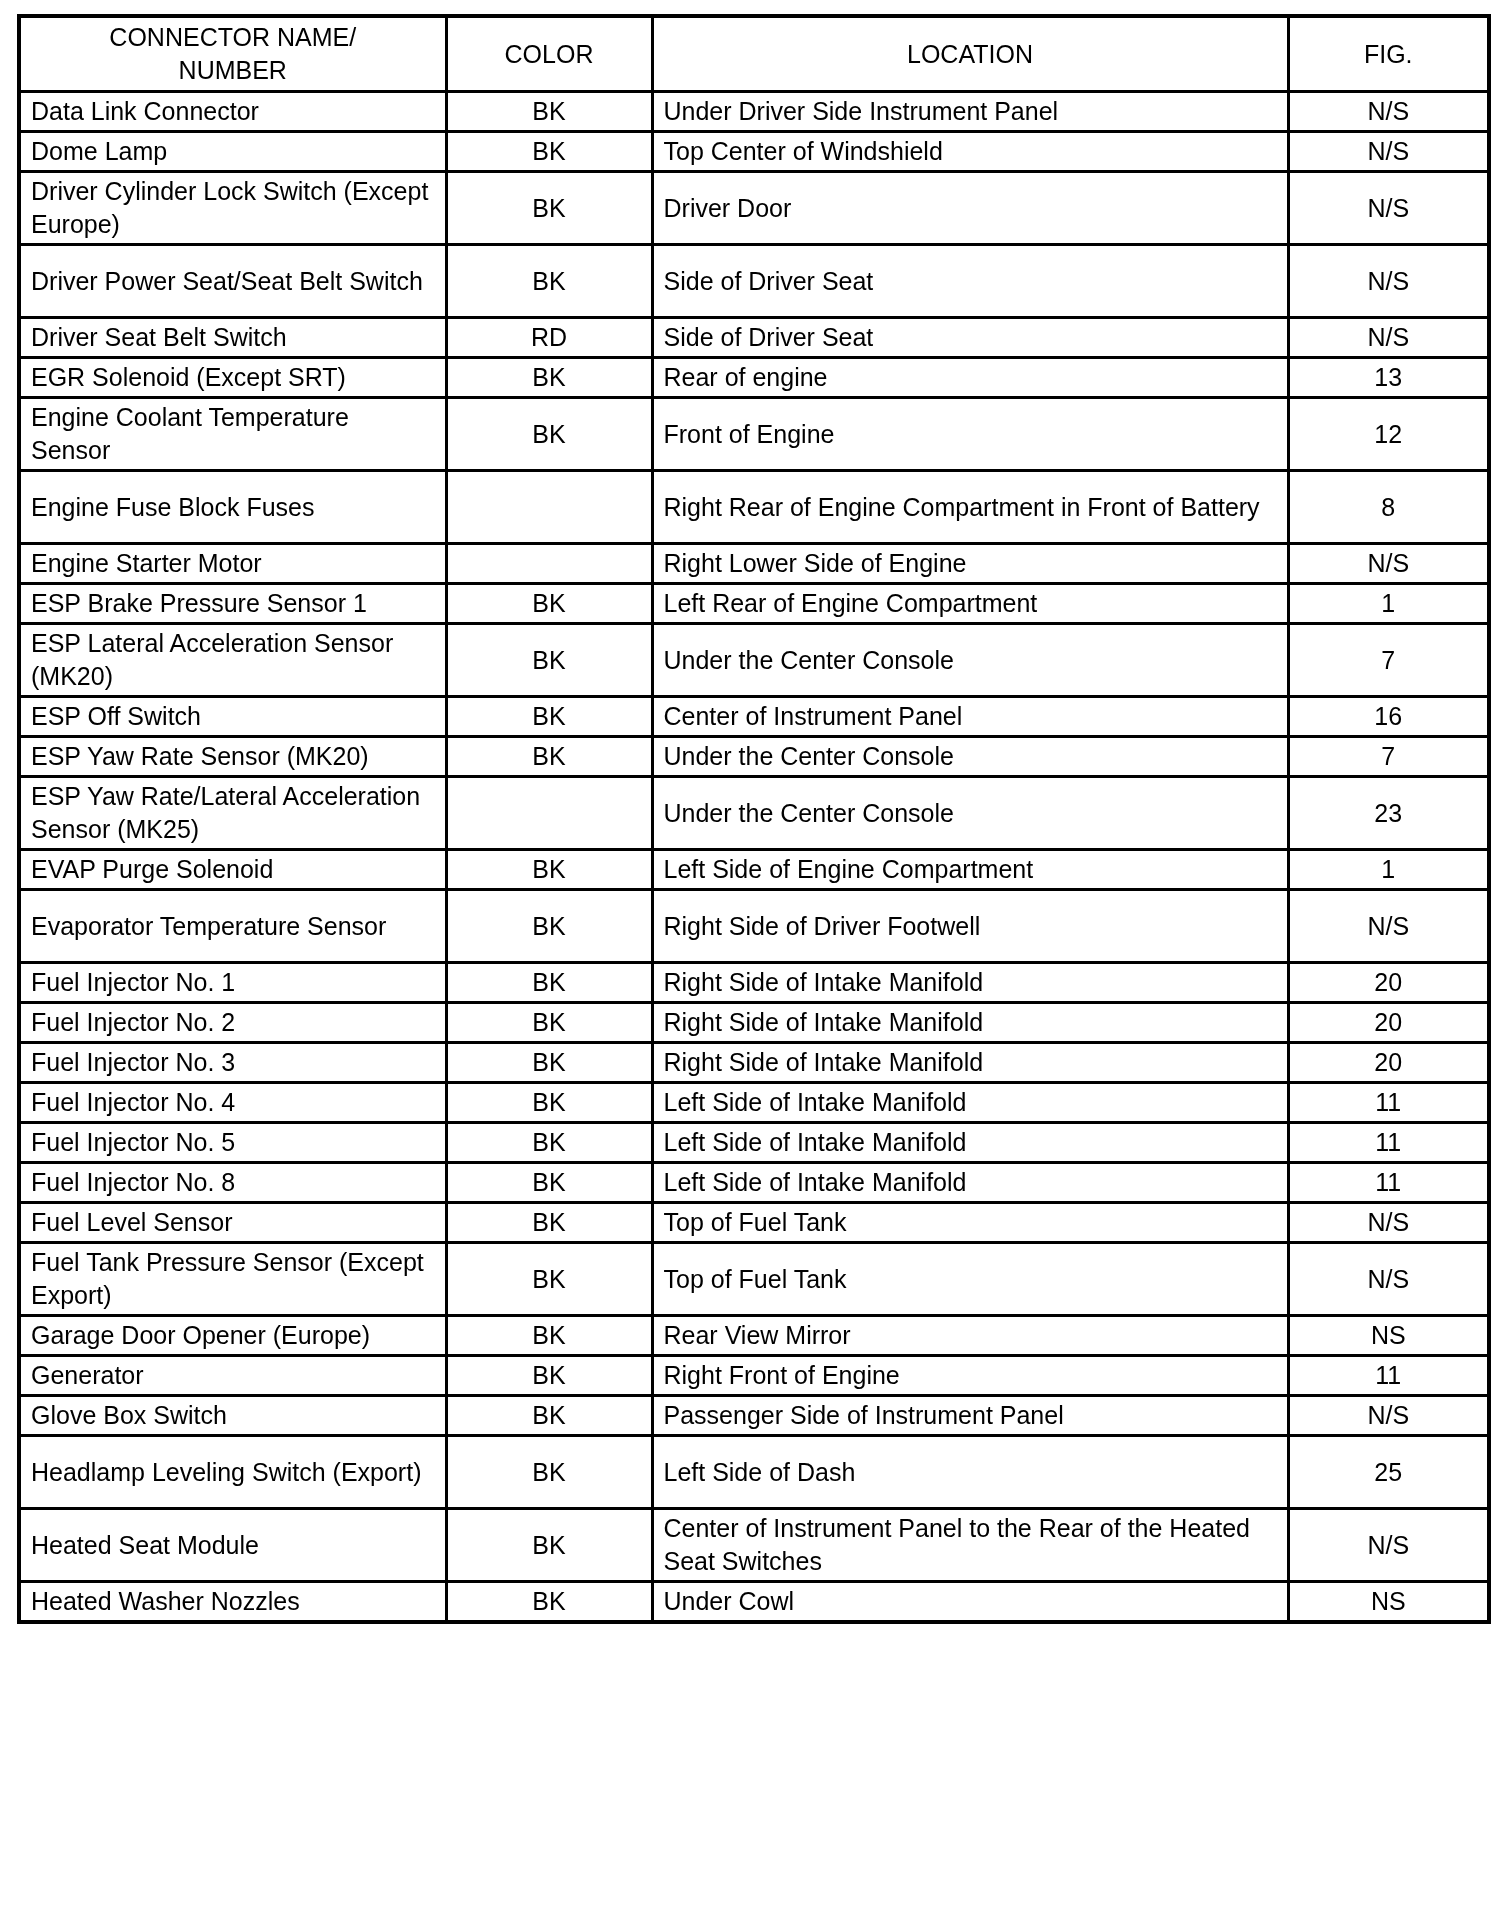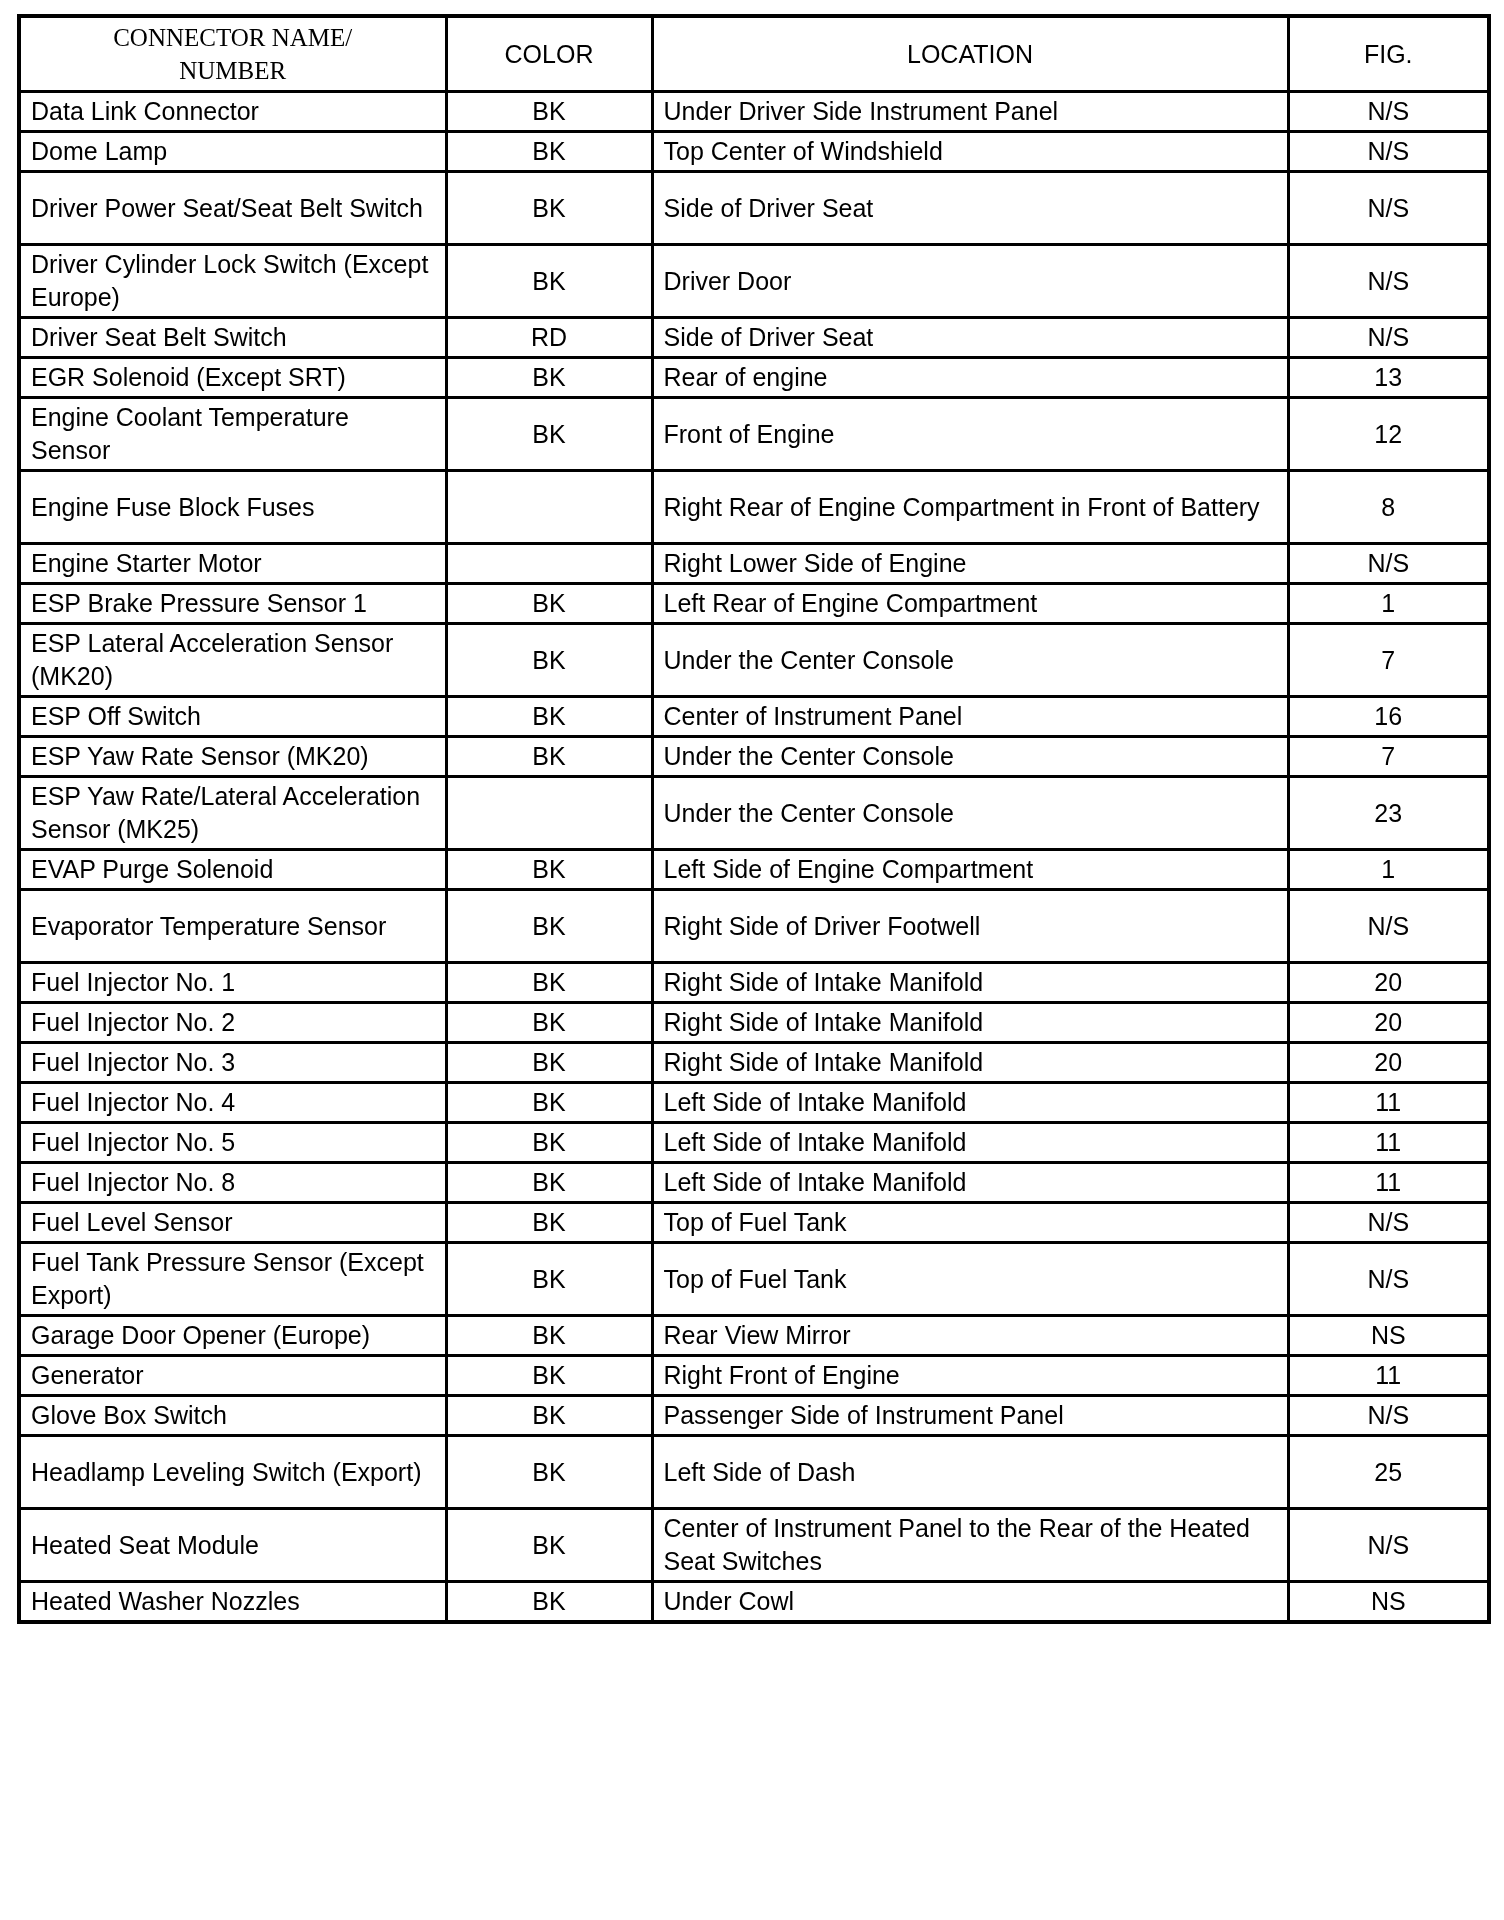--- a/index.html
+++ b/index.html
@@ -24,21 +24,21 @@
   table.conn th { height: 72px; text-align: center; }
   table.conn tr.s td { height: 37px; }
   table.conn tr.d td { height: 70px; }
   col.c-name { width: 427px; }
   col.c-color { width: 206px; }
   col.c-loc { width: 636px; }
   col.c-fig { width: 201px; }
   td.center { text-align: center; }
   td.left { text-align: left; }
   td.top { vertical-align: top; padding-top: 2px; }
-  .two-line { display: block; font-family: Liberation Serif, serif; }
+  .two-line { display: block; }
 </style>
 </head>
 <body>
 
 <table class="conn">
   <colgroup>
     <col class="c-name">
       <col class="c-color">
       <col class="c-loc">
       <col class="c-fig">
@@ -61,29 +61,29 @@
       <td class="left">Under Driver Side Instrument Panel</td>
       <td class="center">N/S</td>
     </tr>
     <tr class="s">
       <td class="left">Dome Lamp</td>
       <td class="center">BK</td>
       <td class="left">Top Center of Windshield</td>
       <td class="center">N/S</td>
     </tr>
     <tr class="d">
+      <td class="left">Driver Cylinder Lock Switch (Except Europe)</td>
+      <td class="center">BK</td>
+      <td class="left">Driver Door</td>
+      <td class="center">N/S</td>
+    </tr>
+    <tr class="d">
       <td class="left">Driver Power Seat/Seat Belt Switch</td>
       <td class="center">BK</td>
       <td class="left">Side of Driver Seat</td>
-      <td class="center">N/S</td>
-    </tr>
-    <tr class="d">
-      <td class="left">Driver Cylinder Lock Switch (Except Europe)</td>
-      <td class="center">BK</td>
-      <td class="left">Driver Door</td>
       <td class="center">N/S</td>
     </tr>
     <tr class="s">
       <td class="left">Driver Seat Belt Switch</td>
       <td class="center">RD</td>
       <td class="left">Side of Driver Seat</td>
       <td class="center">N/S</td>
     </tr>
     <tr class="s">
       <td class="left">EGR Solenoid (Except SRT)</td>

